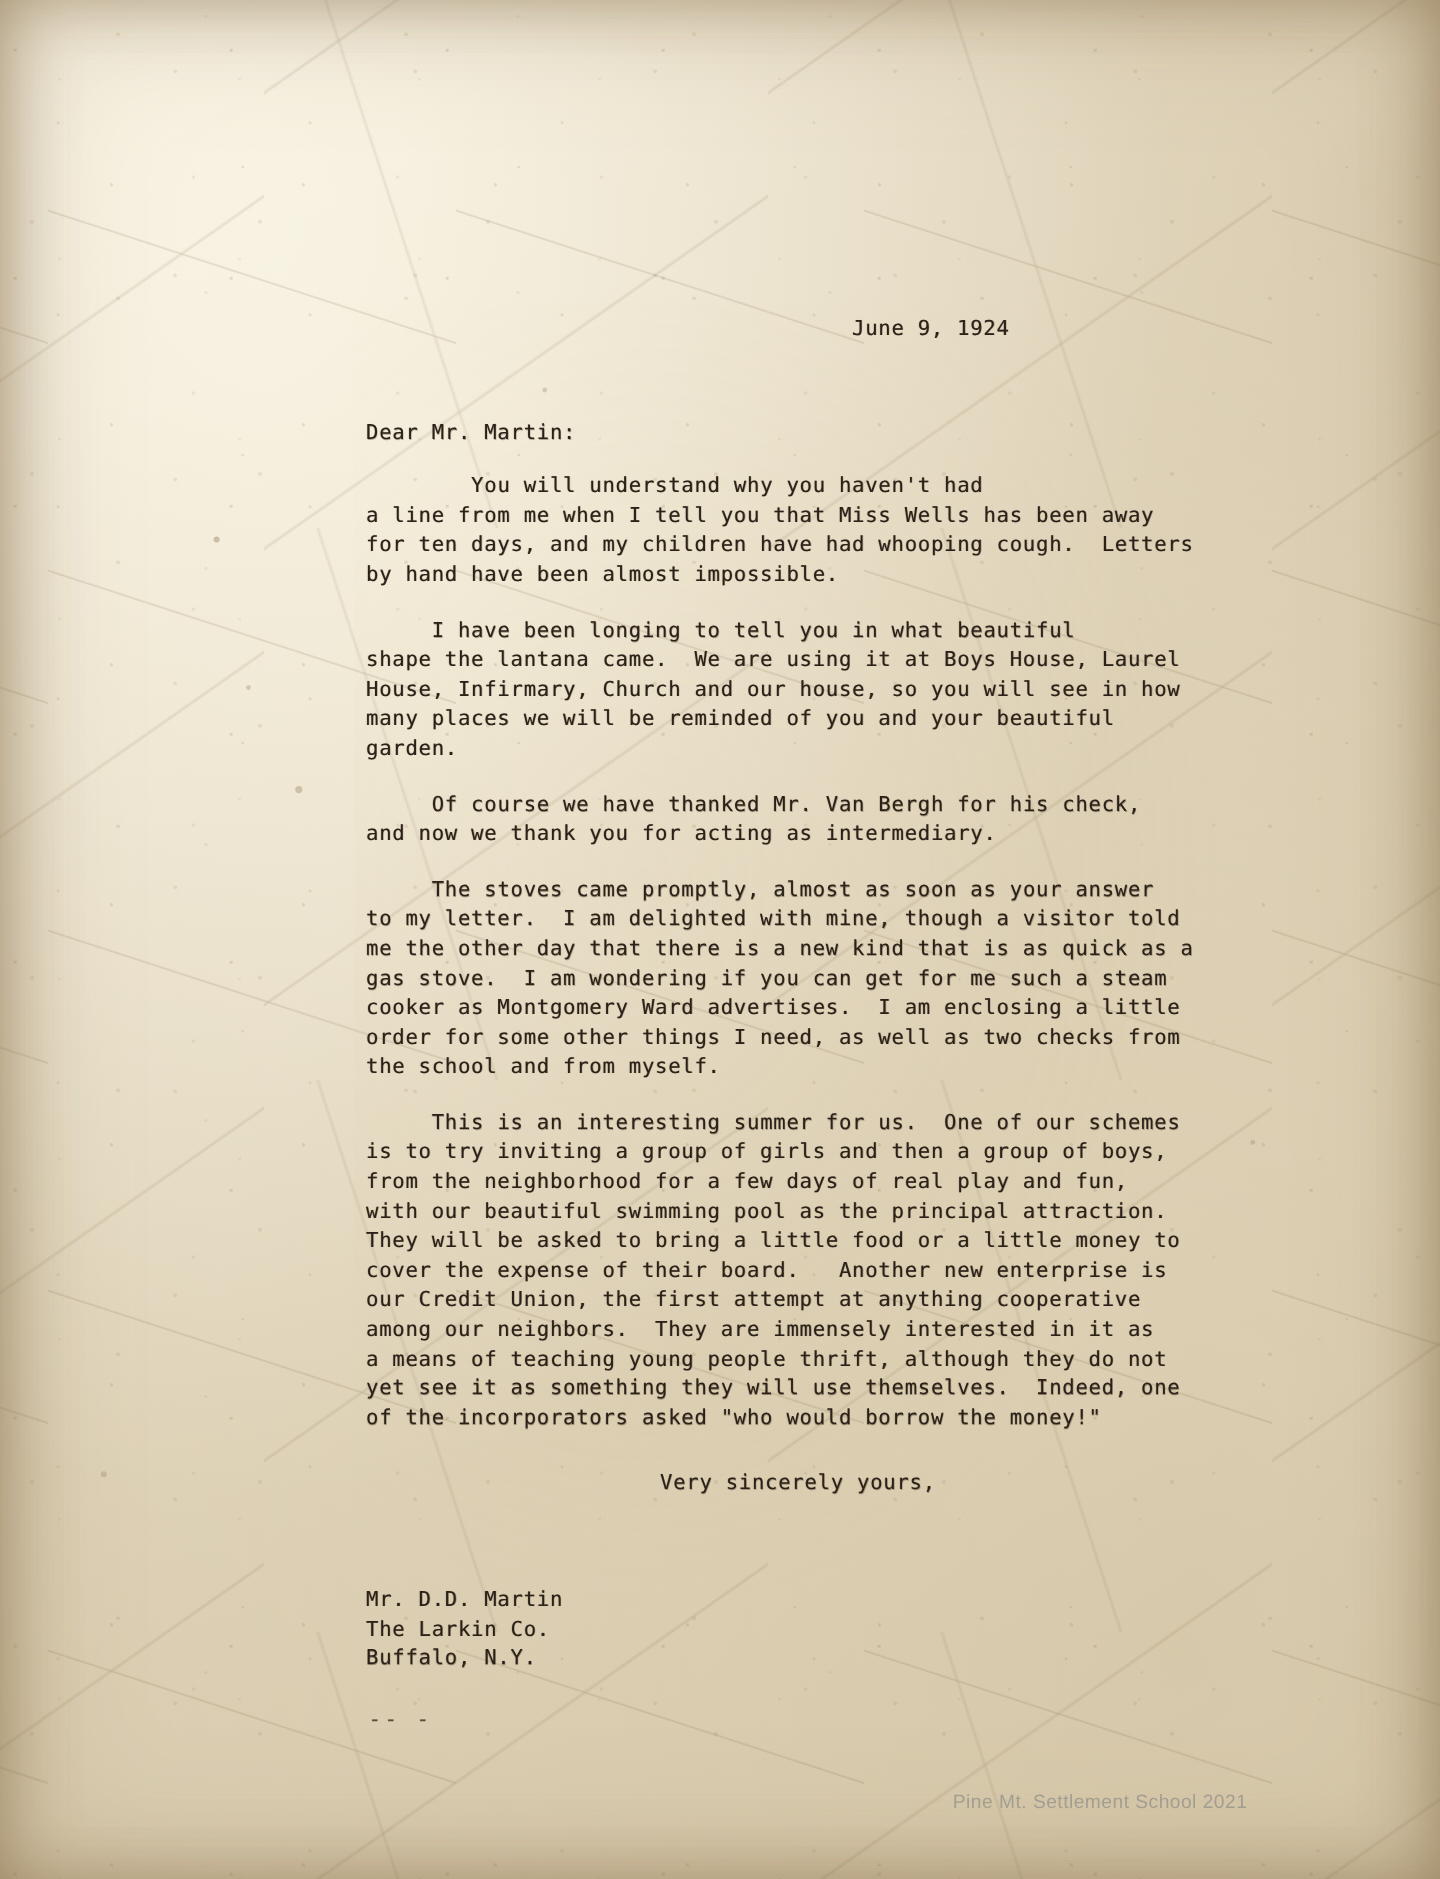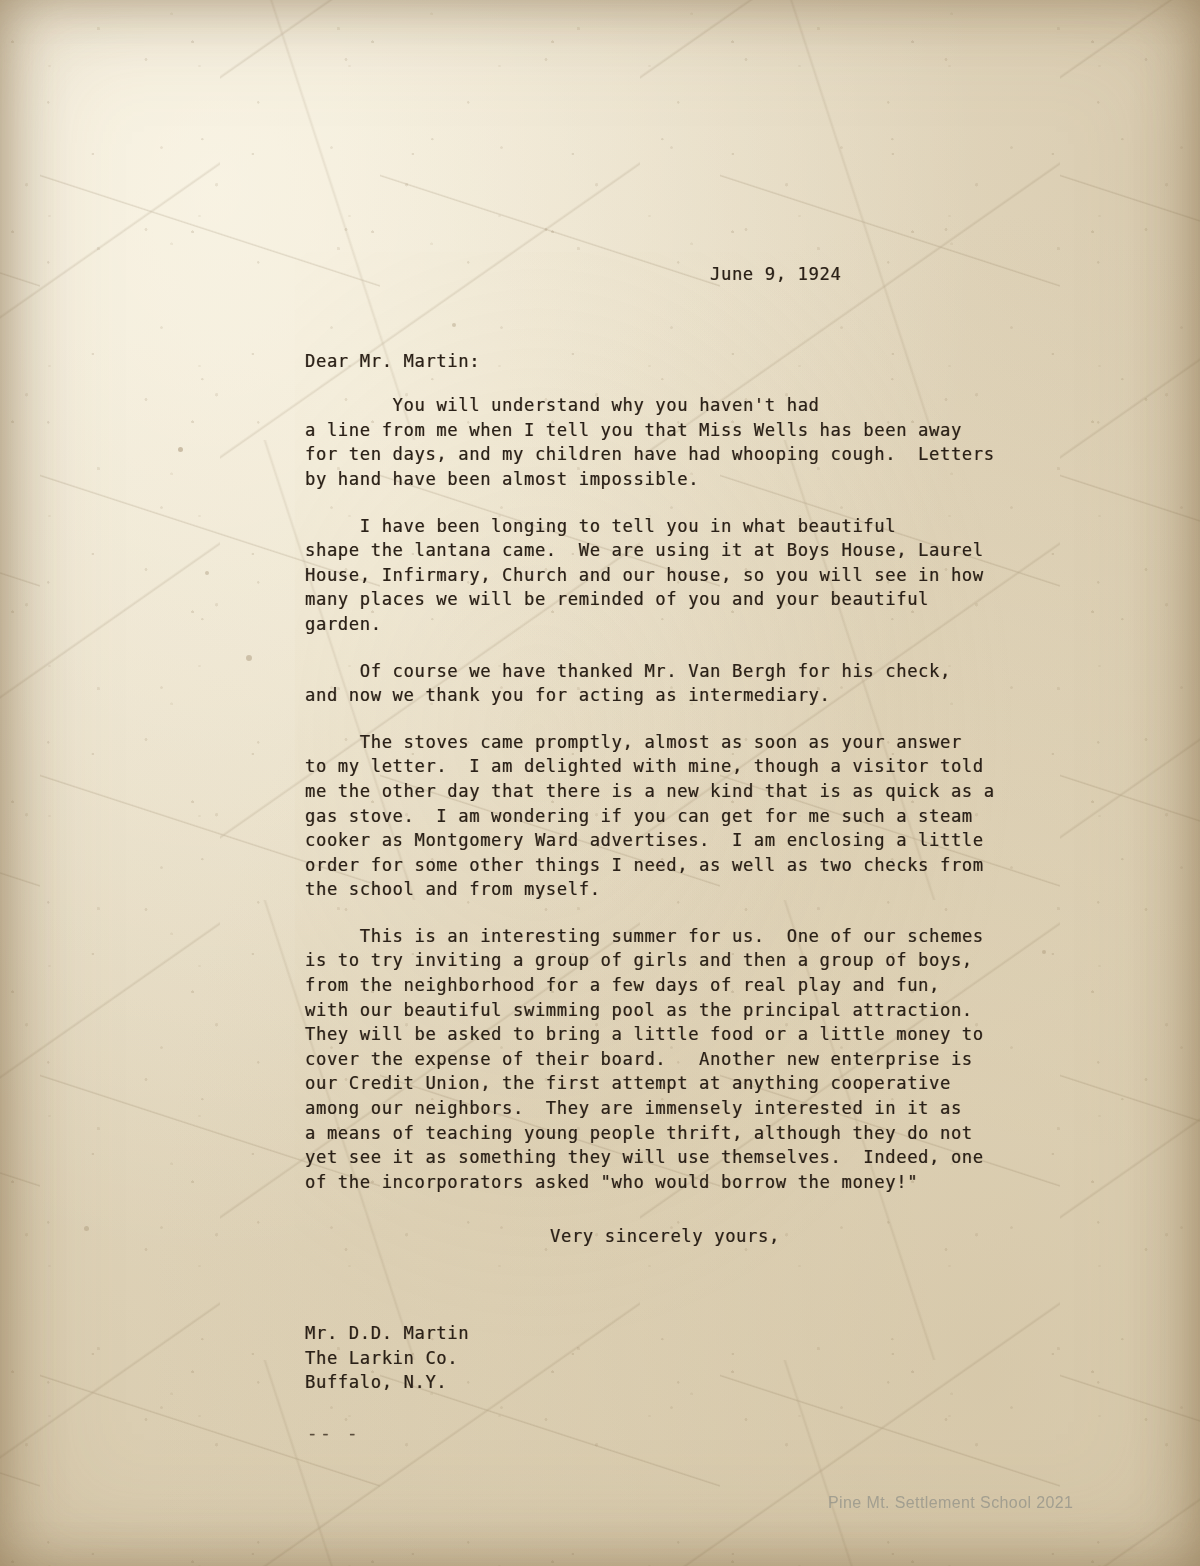--- a/index.html
+++ b/index.html
@@ -124,21 +124,21 @@
     position: absolute;
     inset: -10px;
     pointer-events: none;
     background:
       radial-gradient(ellipse at 30% 40%, rgba(233,224,202,0.12) 0%, rgba(233,224,202,0) 60%);
     mix-blend-mode: multiply;
   }
 
   #watermark {
     position: absolute;
-    left: 828px;
+    left: 794px;
     top: 1494px;
     font-family: "Liberation Sans", sans-serif;
     font-size: 16px;
     letter-spacing: 0.4px;
     color: rgba(122,128,126,0.55);
     white-space: pre;
   }
 
   
   .blemish {

